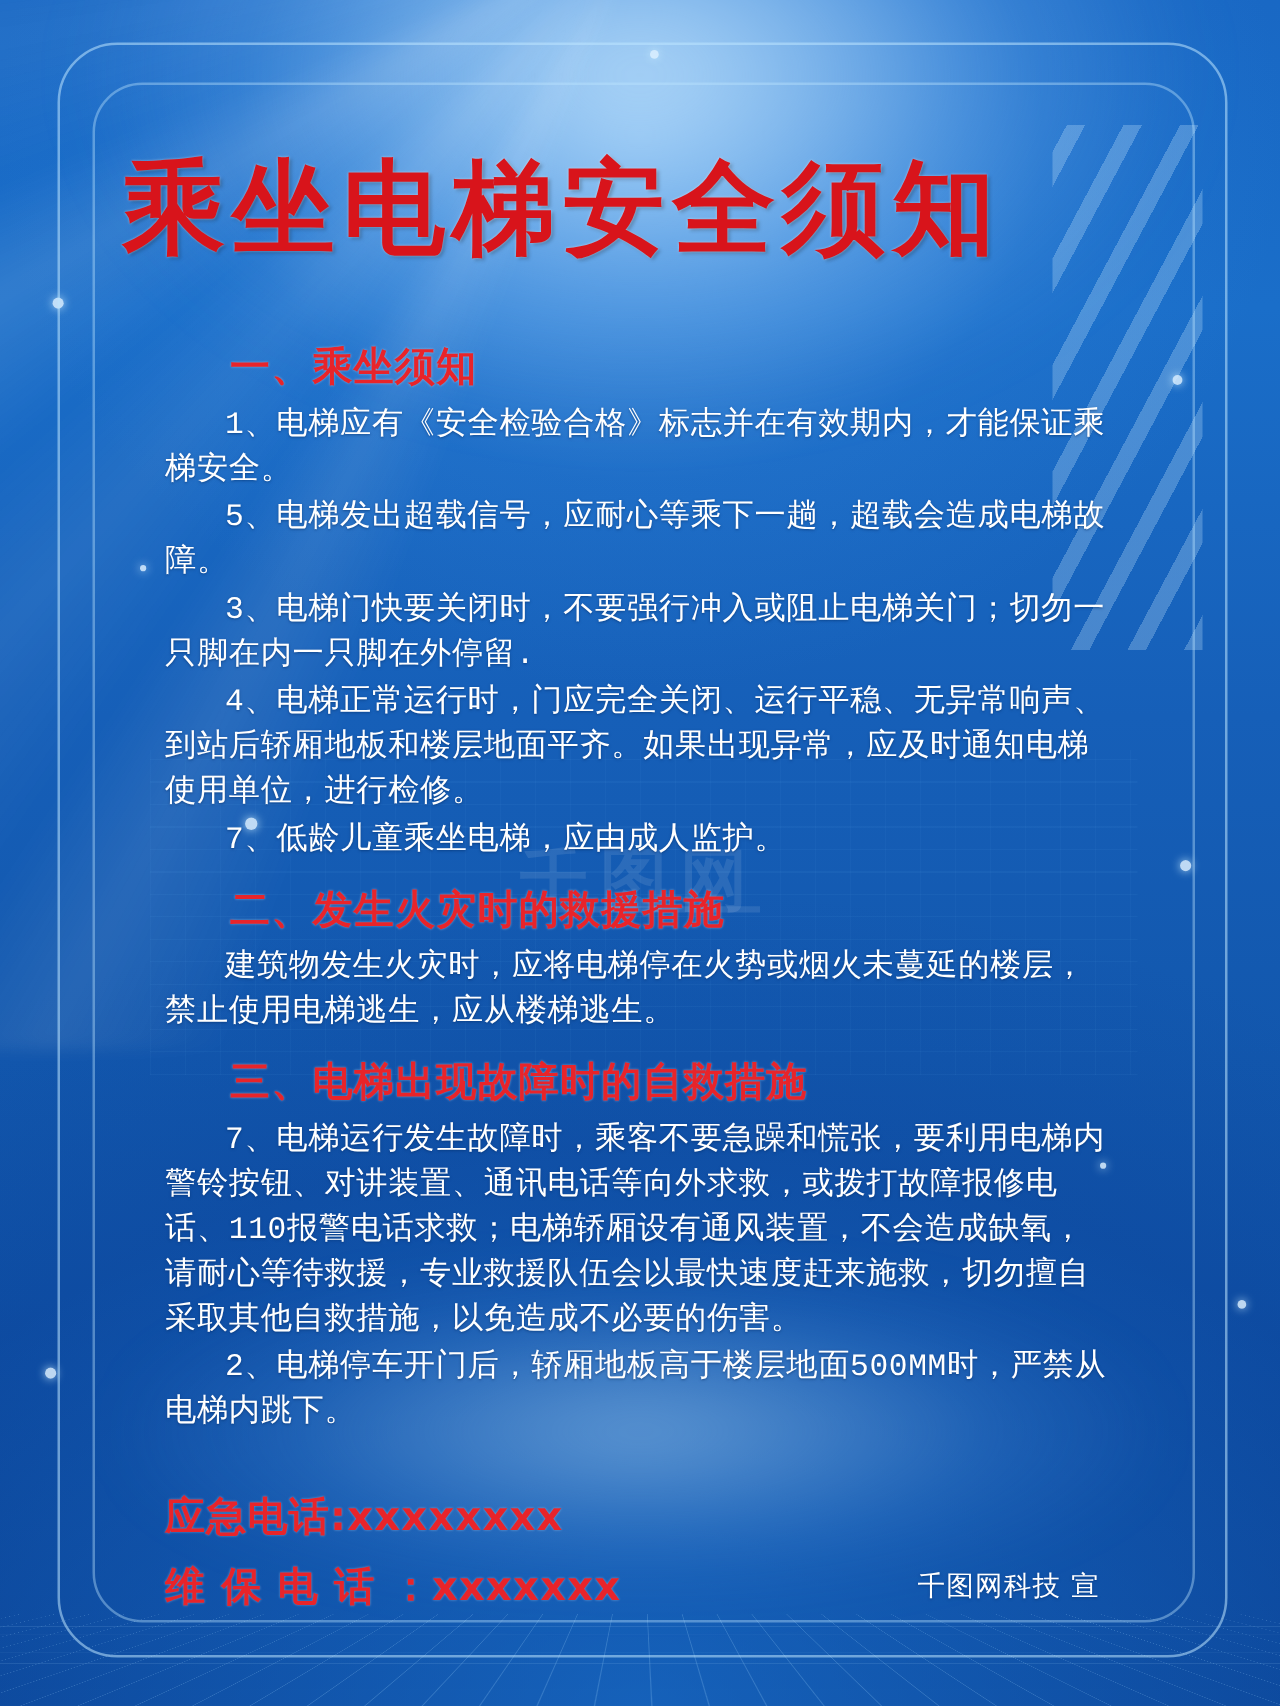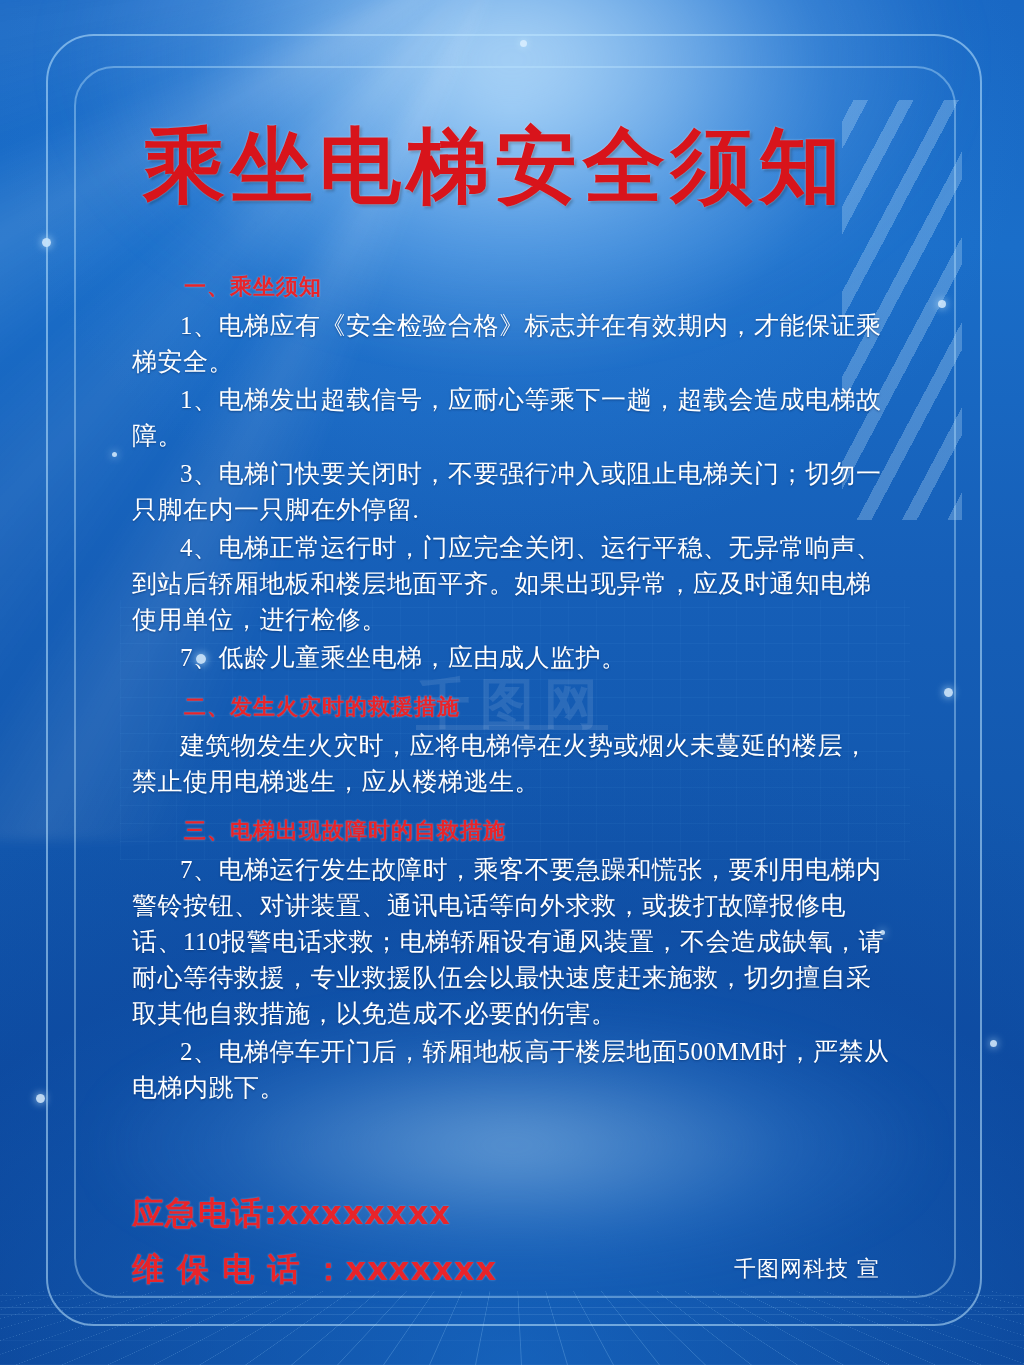--- a/index.html
+++ b/index.html
@@ -147,51 +147,50 @@
     left: 0;
     width: 900px;
     text-align: center;
     font-family: "DejaVu Sans", "Liberation Sans", sans-serif;
     font-size: 82px;
     font-weight: bold;
     letter-spacing: 6px;
     color: #d8141b;
     text-shadow: 0 0 2px rgba(255,255,255,0.55), 2px 2px 3px rgba(0,0,0,0.25);
     white-space: nowrap;
-    padding-left: 45px;
   }
 
   .body-block {
     position: absolute;
     left: 132px;
     top: 272px;
     width: 760px;
   }
 
   .sec-head {
     color: #e8242a;
-    font-size: 22px;
+    font-size: 32px;
     font-weight: bold;
     letter-spacing: 1px;
     margin: 0 0 6px 52px;
     text-shadow: 0 0 2px rgba(255,255,255,0.45);
     font-family: "DejaVu Sans", "Liberation Sans", sans-serif;
   }
   .sec-head.s2 { margin-top: 16px; }
   .sec-head.s3 { margin-top: 16px; }
 
   .para {
     color: #ffffff;
     font-size: 25px;
     line-height: 36px;
     letter-spacing: 0.5px;
     text-indent: 48px;
     margin: 0 0 2px 0;
     text-shadow: 0 1px 2px rgba(0,40,95,0.55);
-    font-family: Liberation Serif, serif;
+    font-family: Liberation Mono, monospace;
   }
 
   .footer {
     position: absolute;
     left: 132px;
     top: 1192px;
     width: 790px;
   }
   .contact-line {
     color: #e8242a;
@@ -257,21 +256,21 @@
   <div class="watermark">千图网</div>
 
   <div class="content">
 
     <div class="title">乘坐电梯安全须知</div>
 
     <div class="body-block">
 
       <div class="sec-head s1">一、乘坐须知</div>
       <p class="para">1、电梯应有《安全检验合格》标志并在有效期内，才能保证乘梯安全。</p>
-      <p class="para">1、电梯发出超载信号，应耐心等乘下一趟，超载会造成电梯故障。</p>
+      <p class="para">5、电梯发出超载信号，应耐心等乘下一趟，超载会造成电梯故障。</p>
       <p class="para">3、电梯门快要关闭时，不要强行冲入或阻止电梯关门；切勿一只脚在内一只脚在外停留.</p>
       <p class="para">4、电梯正常运行时，门应完全关闭、运行平稳、无异常响声、到站后轿厢地板和楼层地面平齐。如果出现异常，应及时通知电梯使用单位，进行检修。</p>
       <p class="para">7、低龄儿童乘坐电梯，应由成人监护。</p>
 
       <div class="sec-head s2">二、发生火灾时的救援措施</div>
       <p class="para">建筑物发生火灾时，应将电梯停在火势或烟火未蔓延的楼层，禁止使用电梯逃生，应从楼梯逃生。</p>
 
       <div class="sec-head s3">三、电梯出现故障时的自救措施</div>
       <p class="para">7、电梯运行发生故障时，乘客不要急躁和慌张，要利用电梯内警铃按钮、对讲装置、通讯电话等向外求救，或拨打故障报修电话、110报警电话求救；电梯轿厢设有通风装置，不会造成缺氧，请耐心等待救援，专业救援队伍会以最快速度赶来施救，切勿擅自采取其他自救措施，以免造成不必要的伤害。</p>
       <p class="para">2、电梯停车开门后，轿厢地板高于楼层地面500MM时，严禁从电梯内跳下。</p>

